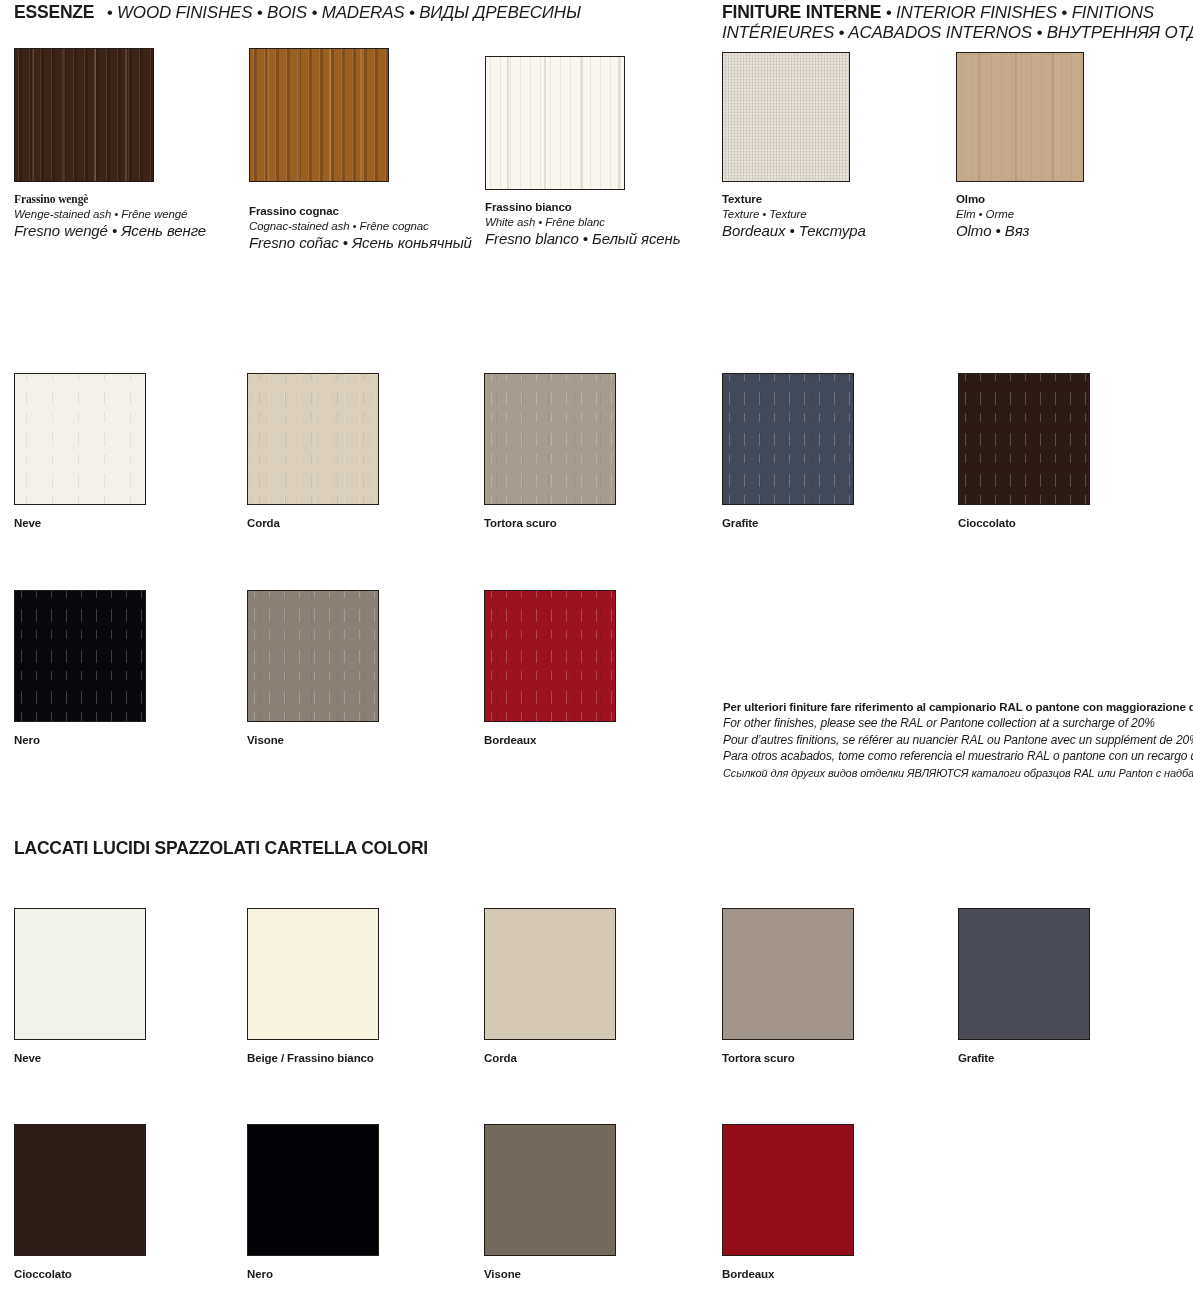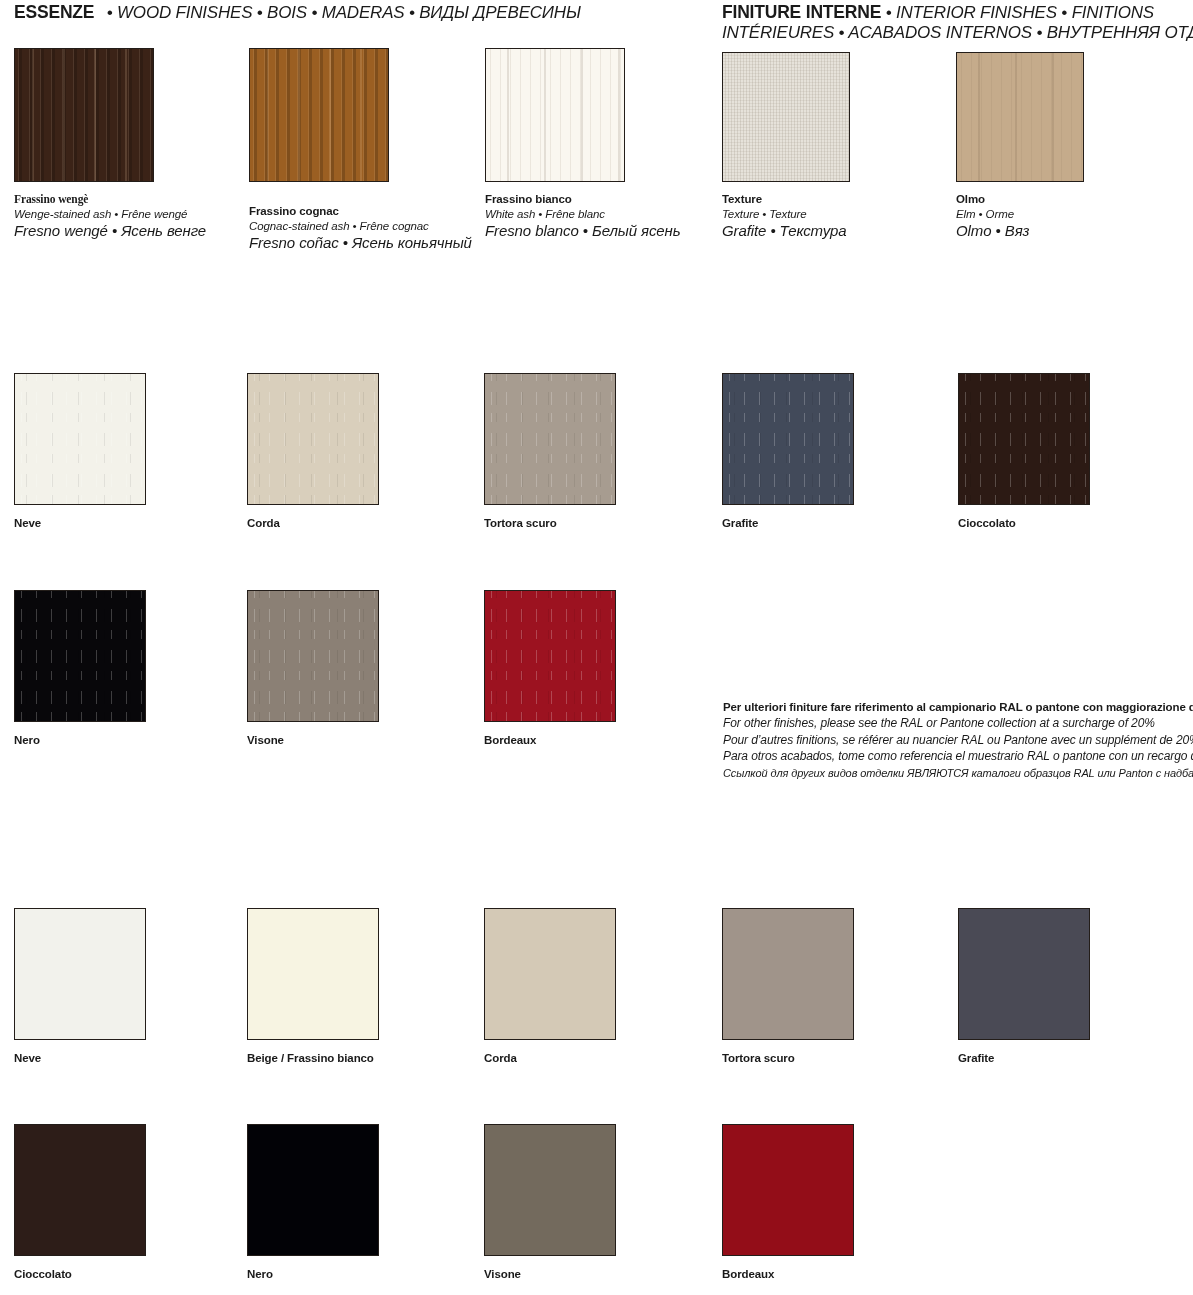--- a/index.html
+++ b/index.html
@@ -158,21 +158,21 @@
     <div class="sw-sub ru">Fresno wengé • Ясень венге</div>
   </div>
 
   <div class="col" style="left:249px; top:48px;">
     <div class="swatch grain-dark" style="width:140px;height:134px;background:#9b5f22;"></div>
     <div class="sw-name" style="margin-top:22px;">Frassino cognac</div>
     <div class="sw-sub">Cognac-stained ash • Frêne cognac</div>
     <div class="sw-sub ru">Fresno coñac • Ясень коньячный</div>
   </div>
 
-  <div class="col" style="left:485px; top:48px;">
+  <div class="col" style="left:485px; top:56px;">
     <div class="swatch grain-light" style="width:140px;height:134px;background:#faf7f0;"></div>
     <div class="sw-name" style="margin-top:10px;">Frassino bianco</div>
     <div class="sw-sub">White ash • Frêne blanc</div>
     <div class="sw-sub ru">Fresno blanco • Белый ясень</div>
   </div>
 </div>
 
 <div class="band">
 
   <div class="col" style="left:722px; top:2px;">
@@ -180,21 +180,21 @@
       <span class="sec-title-it">FINITURE INTERNE</span>
       <span class="sec-title-tr" style="">• INTERIOR FINISHES • FINITIONS</span>
     </div>
     <div class="sec-title-tr">INTÉRIEURES • ACABADOS INTERNOS • ВНУТРЕННЯЯ ОТДЕЛКА</div>
   </div>
 
   <div class="col" style="left:722px; top:52px;">
     <div class="swatch grain-weave" style="width:128px;height:130px;background:#e6e2da;"></div>
     <div class="sw-name" style="margin-top:10px;">Texture</div>
     <div class="sw-sub">Texture • Texture</div>
-    <div class="sw-sub ru">Grafite • Текстура</div>
+    <div class="sw-sub ru">Bordeaux • Текстура</div>
   </div>
 
   <div class="col" style="left:956px; top:52px;">
     <div class="swatch grain-light" style="width:128px;height:130px;background:#c5ab8b;"></div>
     <div class="sw-name" style="margin-top:10px;">Olmo</div>
     <div class="sw-sub">Elm • Orme</div>
     <div class="sw-sub ru">Olmo • Вяз</div>
   </div>
 </div>
 
@@ -242,20 +242,21 @@
     <div class="note-it">For other finishes, please see the RAL or Pantone collection at a surcharge of 20%</div>
     <div class="note-it">Pour d’autres finitions, se référer au nuancier RAL ou Pantone avec un supplément de 20%</div>
     <div class="note-it">Para otros acabados, tome como referencia el muestrario RAL o pantone con un recargo del 20%</div>
     <div class="note-it ru">Ссылкой для других видов отделки ЯВЛЯЮТСЯ каталоги образцов RAL или Panton с надбавкой 20%.</div>
   </div>
 </div>
 
 <div class="band">
 
   <div class="col" style="left:14px; top:838px;">
+    <div class="sec-title-it">LACCATI LUCIDI SPAZZOLATI CARTELLA COLORI</div>
   </div>
 
   <div class="col" style="left:14px; top:908px;">
     <div class="swatch" style="width:132px;height:132px;background:#f2f2ec;"></div>
     <div class="sw-name" style="margin-top:11px;">Neve</div>
   </div>
   <div class="col" style="left:247px; top:908px;">
     <div class="swatch" style="width:132px;height:132px;background:#f7f4e2;"></div>
     <div class="sw-name" style="margin-top:11px;">Beige / Frassino bianco</div>
   </div>

